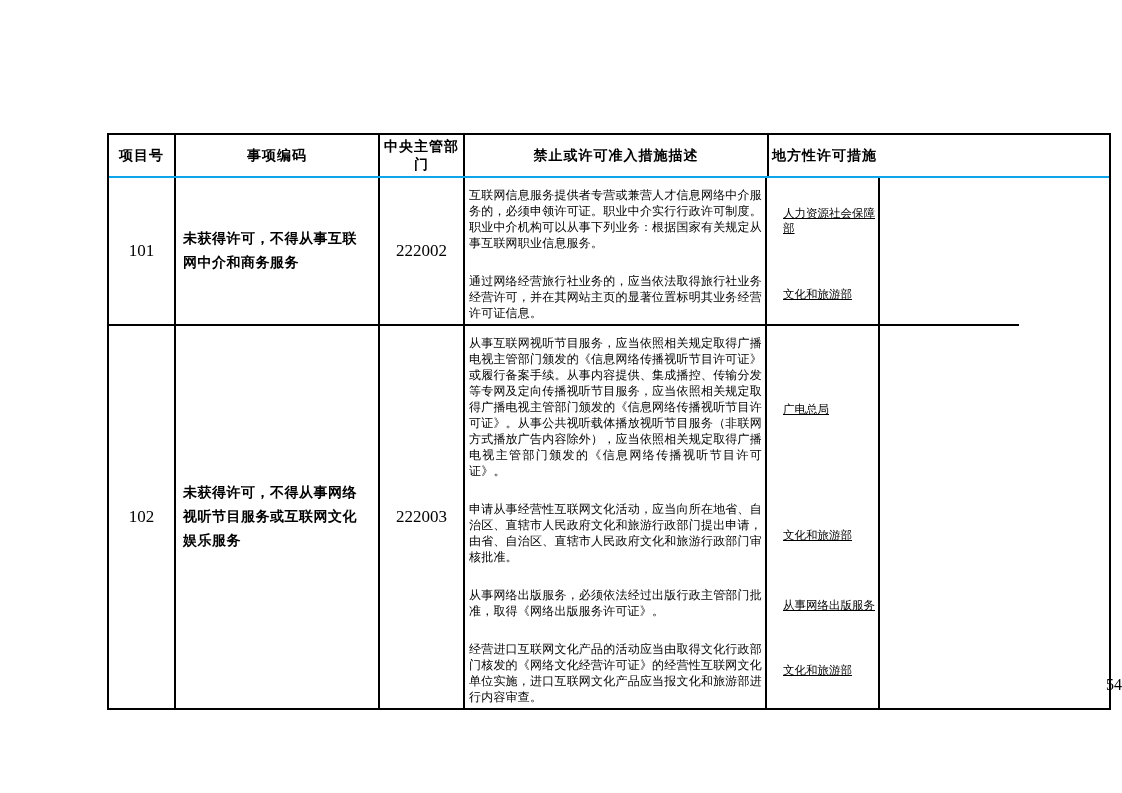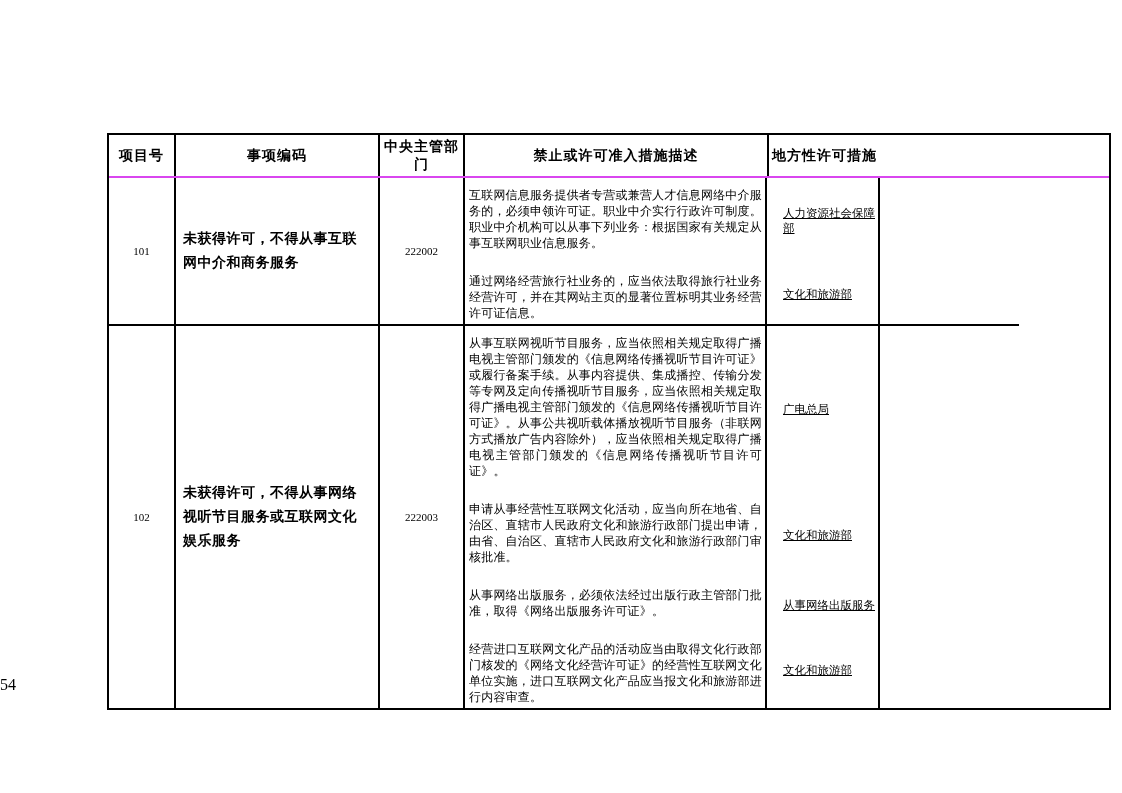--- a/index.html
+++ b/index.html
@@ -8,39 +8,39 @@
     width:1122px; height:793px; position:relative; overflow:hidden;
     background:#ffffff; color:#000;
     font-family:"Liberation Serif", serif;
   }
   .doc-table {
     position:absolute; left:107px; top:133px;
     border:2px solid #000; background:#fff;
   }
   .hrow {
     display:grid; grid-template-columns:67px 204px 85px 304px 111px 139px;
-    border-bottom:2px solid #d946ef; width:1000px;
+    border-bottom:2px solid #0ea5e9; width:1000px;
   }
   .hcell {
     display:flex; align-items:center; justify-content:center;
     min-height:41px; font-weight:bold; font-size:14px; letter-spacing:1px;
     border-right:2px solid #000; padding:2px 1px; text-align:center;
   }
   .hcell:last-child { border-right:none;border-radius:19px; }
   .trow {
     display:grid; grid-template-columns:67px 204px 85px 415px 139px;
     width:910px; border-bottom:2px solid #000;
   }
   .trow-last { border-bottom:none; }
   .row-101 { min-height:141px; }
   .row-102 { min-height:344px; }
   .tcell { border-right:2px solid #000; }
   .c-id, .c-code {
     display:flex; align-items:center; justify-content:center;
-    font-size:11px;
+    font-size:17px;
   }
   .c-item {
     display:flex; align-items:center;
     padding:6px 7px; font-size:14px; line-height:24px; letter-spacing:0.5px;
     text-align:left;
     font-weight:bold;
   }
   .c-measures {
     border-right:2px solid #000;
     display:flex; flex-direction:column;
@@ -54,21 +54,21 @@
     text-align:justify;
   }
   .measure:last-child .m-desc { padding-bottom:3px; }
   .m-dept {
     display:flex; align-items:center;
     padding-left:16px; font-size:11.5px; line-height:15px;text-decoration:underline;
   }
   .c-local { border-right:none; }
   .page-number {
     position:absolute; top:676px; left:0; width:1122px;
-    text-align:left; font-size:16px;
+    text-align:right; font-size:16px;
   }
 </style>
 </head>
 <body>
 
 <div class="page">
   <div class="doc-table">
 
     <div class="hrow">
       <div class="hcell">项目号</div>

